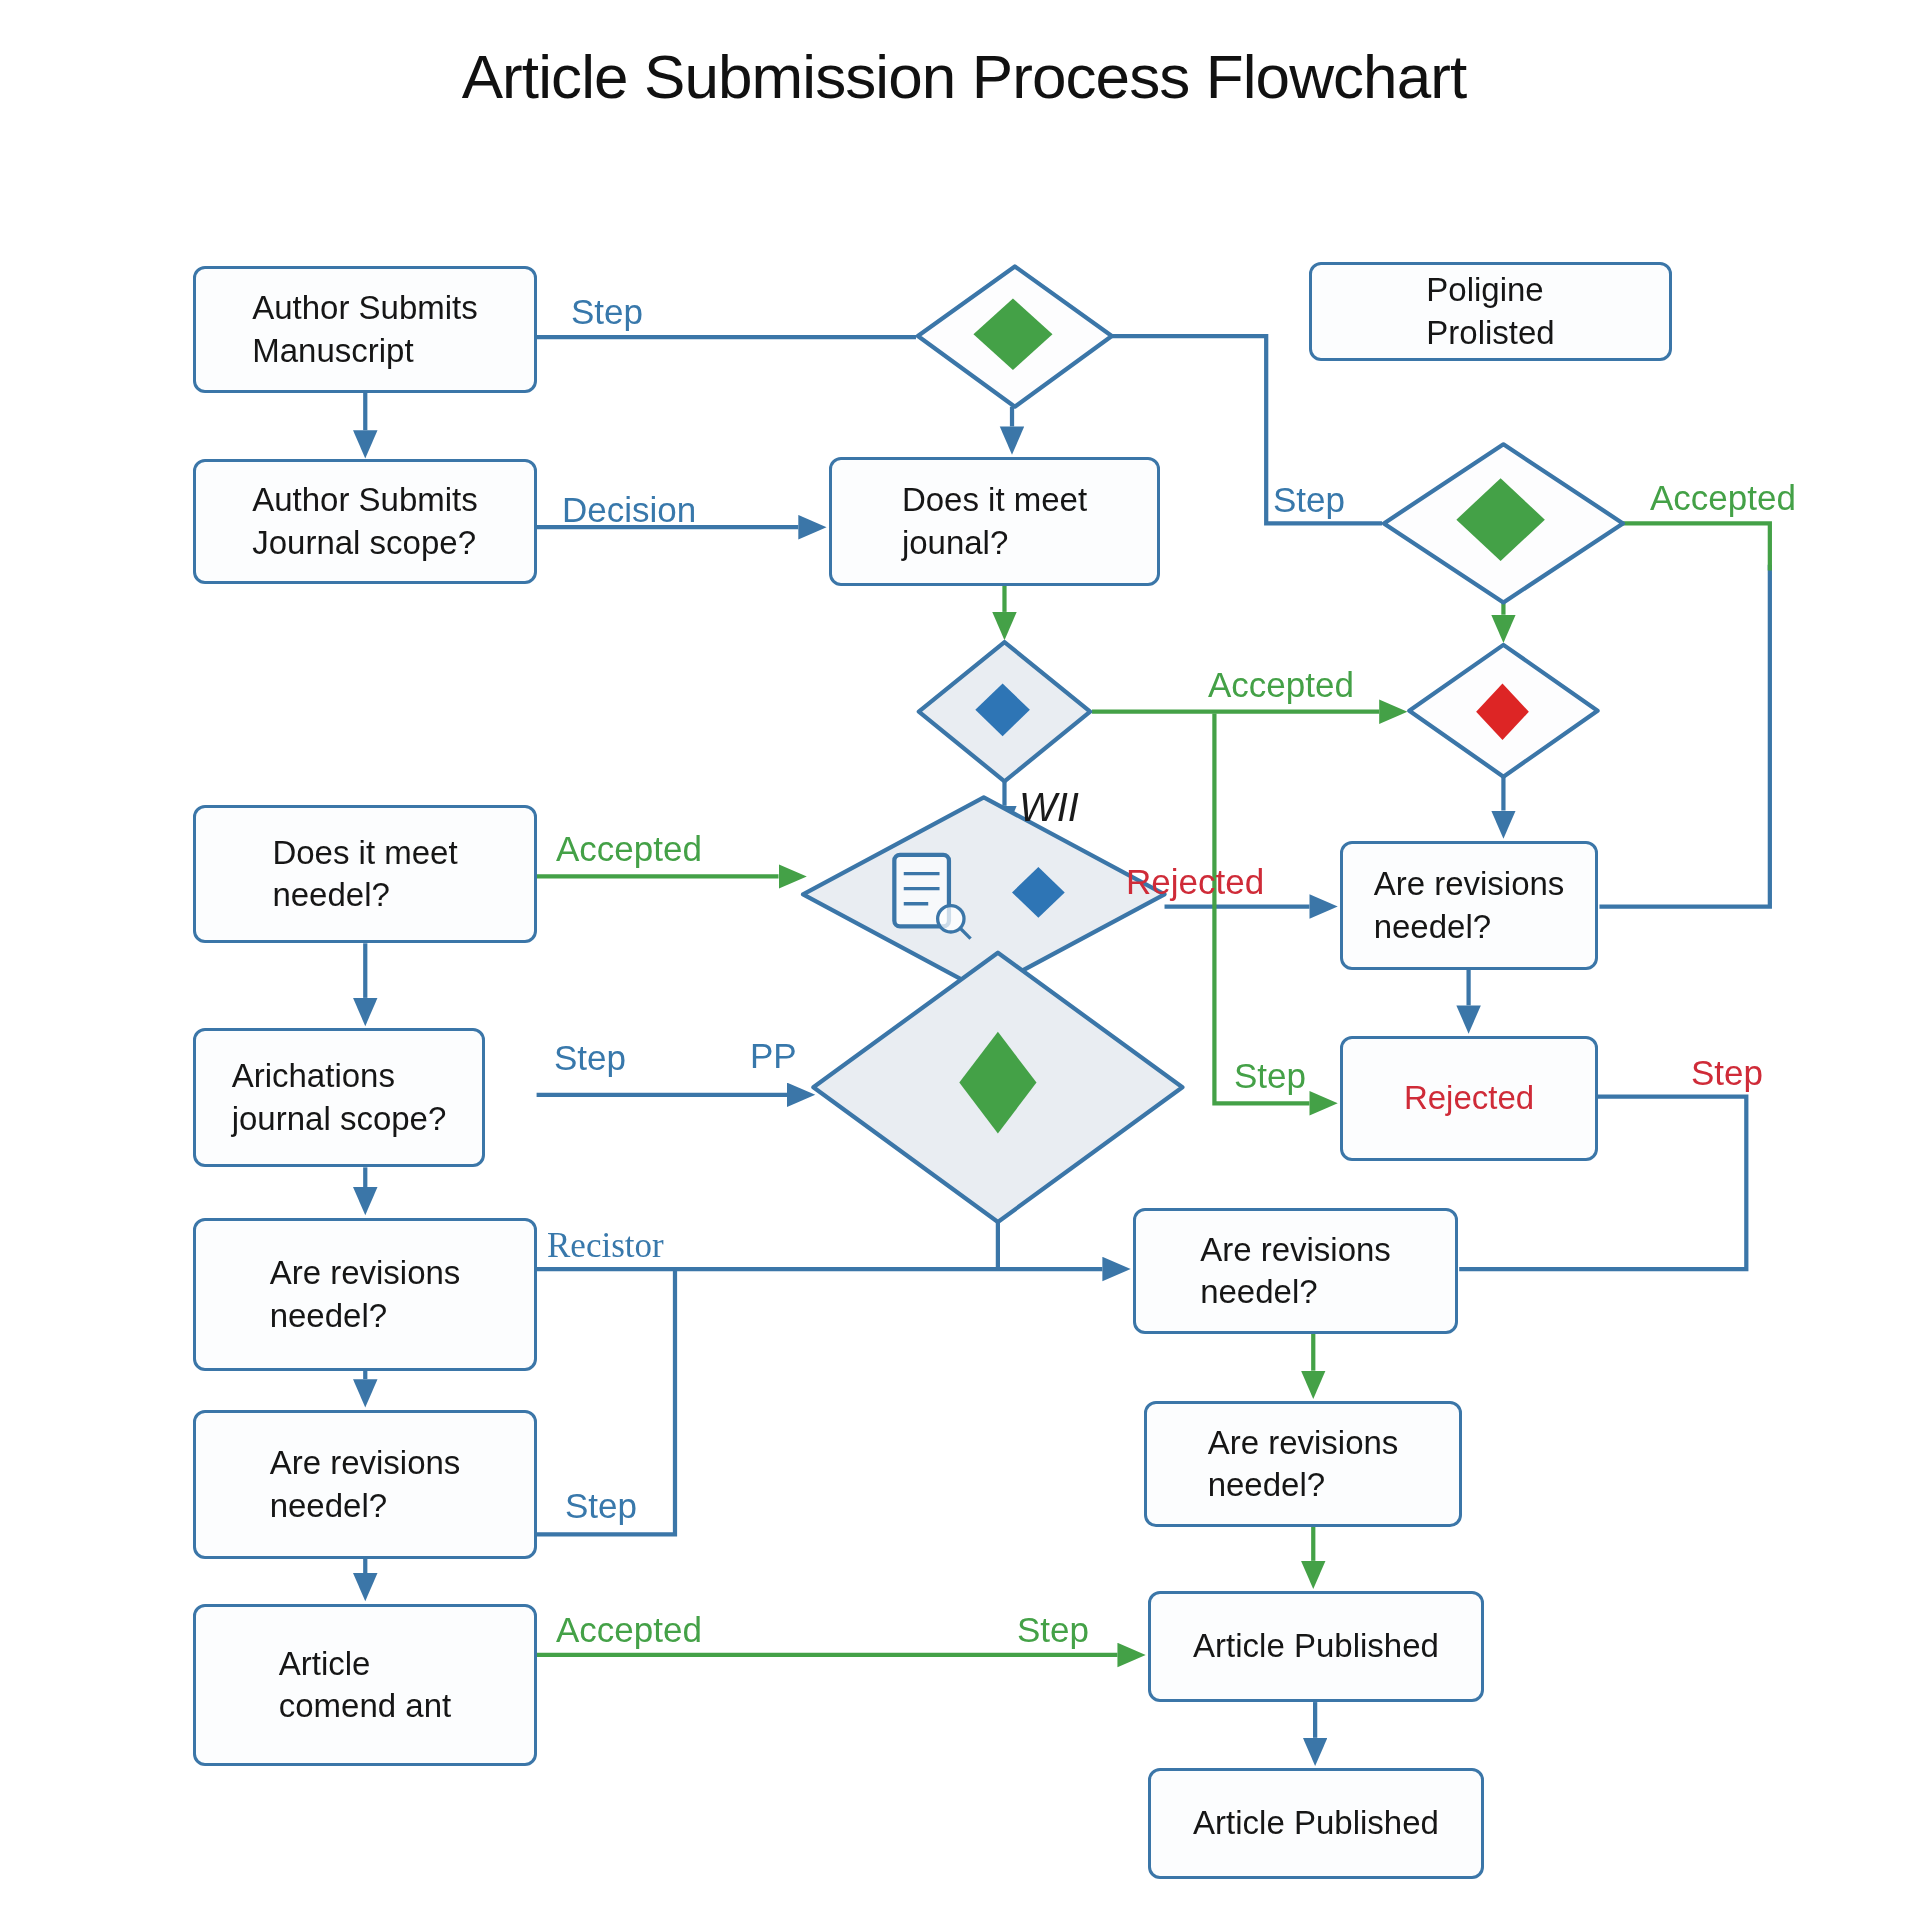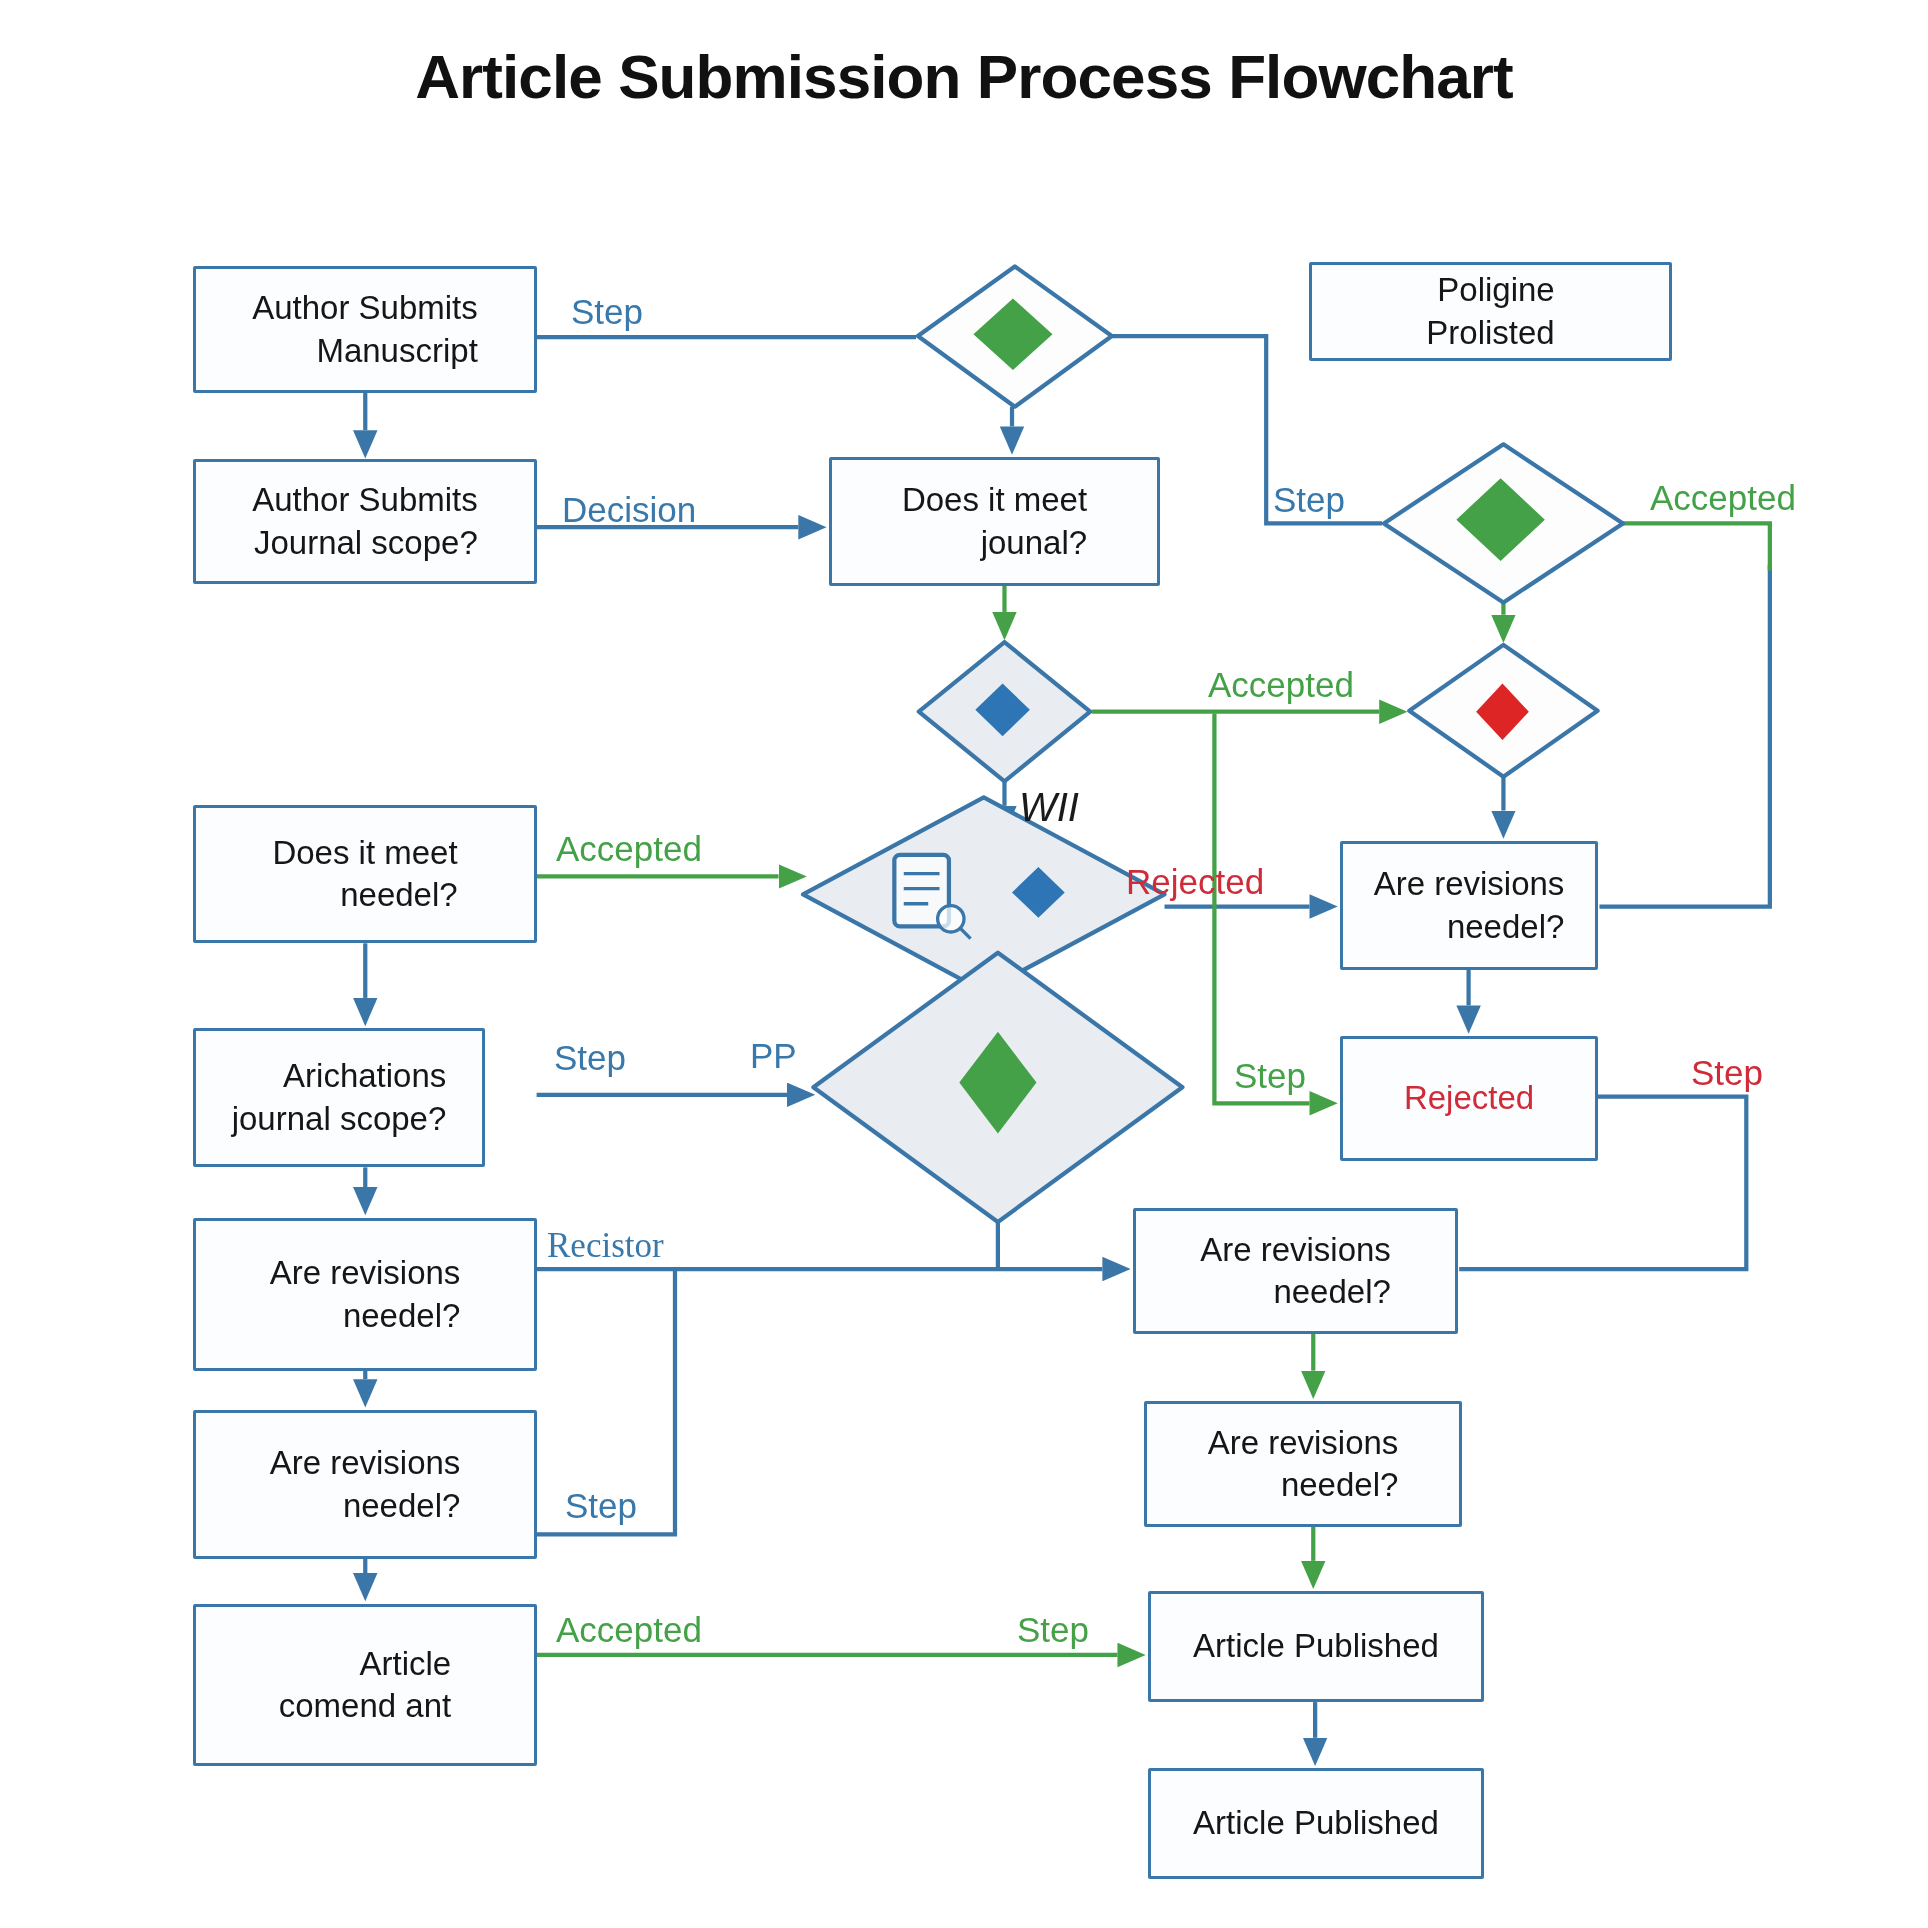--- a/index.html
+++ b/index.html
@@ -1,21 +1,21 @@
 <!DOCTYPE html>
 <html style="font-size:15px"><head>
 <meta charset="utf-8">
 <style>
   html,body{margin:0;padding:0;background:#ffffff;}
   body{width:1928px;height:1928px;position:relative;font-family:"Liberation Sans",sans-serif;overflow:hidden;}
   #canvas{position:absolute;inset:0;width:1928px;height:1928px;}
   #wires{position:absolute;left:0;top:0;z-index:1;}
-  .title{position:absolute;left:0;right:0;top:41px;text-align:center;font-size:62px;font-weight:700;color:#111;letter-spacing:-0.9px;z-index:3;}
-  .node{position:absolute;z-index:2;border:3.8px solid #3b76a8;border-radius:2px;background:#fcfdfe;
-        display:flex;align-items:center;justify-content:center;text-align:right;
+  .title{position:absolute;left:0;right:0;top:41px;text-align:center;font-size:62px;font-weight:400;color:#111;letter-spacing:-0.9px;z-index:3;}
+  .node{position:absolute;z-index:2;border:3.8px solid #3b76a8;border-radius:12px;background:#fcfdfe;
+        display:flex;align-items:center;justify-content:center;text-align:left;
         font-size:33px;line-height:1.28;color:#161616;white-space:pre-line;padding:5.6px;box-sizing:border-box;}
   .node.redtext{color:#cf2b38;}
   .elabel{position:absolute;z-index:2;font-size:35px;line-height:1;white-space:nowrap;}
   .lblue{color:#3878ab;}
   .lgreen{color:#44a147;}
   .lred{color:#cf2b38;}
   .lblack{color:#1a1a1a;font-style:italic;}
 </style>
 </head>
 <body>

